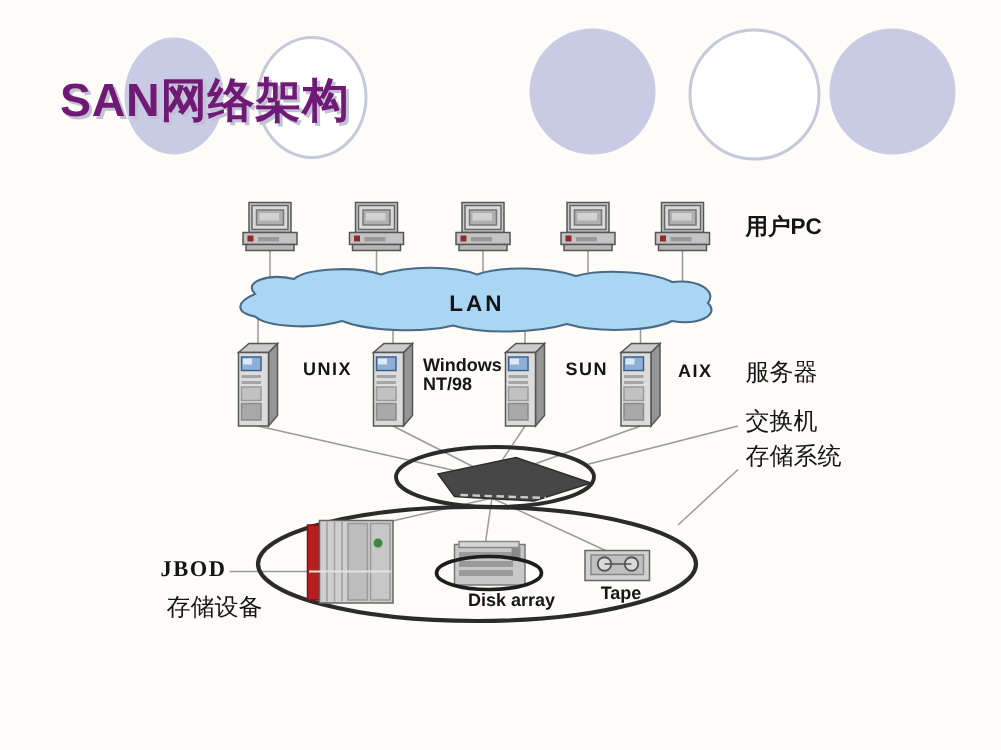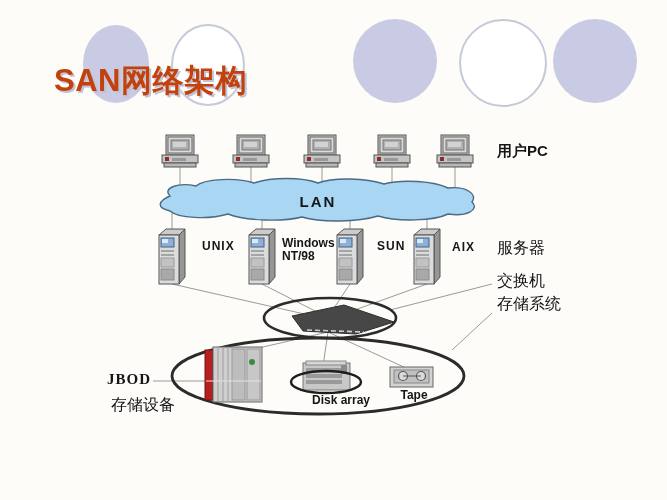--- a/index.html
+++ b/index.html
@@ -12,23 +12,23 @@
   .slide{position:absolute;inset:0;width:667px;height:500px;}
   .decor-circle{position:absolute;border-radius:50%;}
   .c-filled{background:#c9cae3;}
   .c-outline{background:#ffffff;border:2px solid #c6c9d8;}
   .c1{left:83px;top:25px;width:66px;height:78px;}
   .c2{left:171px;top:24px;width:70px;height:78px;}
   .c3{left:353px;top:19px;width:84px;height:84px;}
   .c4{left:459px;top:19px;width:84px;height:84px;}
   .c5{left:553px;top:19px;width:84px;height:84px;}
   .title{
-    position:absolute;left:38px;top:44px;margin:16px;
+    position:absolute;left:38px;top:44px;margin:2px;
     font-size:31px;font-weight:bold;letter-spacing:0.5px;
-    color:#c2410c;text-shadow:2px 2px 0 #c2c2d4;
+    color:#701a75;text-shadow:2px 2px 0 #c2c2d4;
     z-index:3;white-space:nowrap;
   }
   svg.diagram{position:absolute;left:0;top:0;z-index:2;}
   .thin-line{stroke:#9a9a9a;stroke-width:1;fill:none;}
   .dev-stroke{stroke:#555;stroke-width:1;}
   text{fill:#151515;}
   .lbl-en{font-weight:bold;font-size:12px;letter-spacing:1px;}
   .lbl-en-sm{font-weight:bold;font-size:12px;}
   .lbl-cn{font-size:16px;}
   .lbl-jbod{font-family:"Liberation Serif","DejaVu Serif",serif;font-weight:bold;font-size:15px;letter-spacing:1px;}

